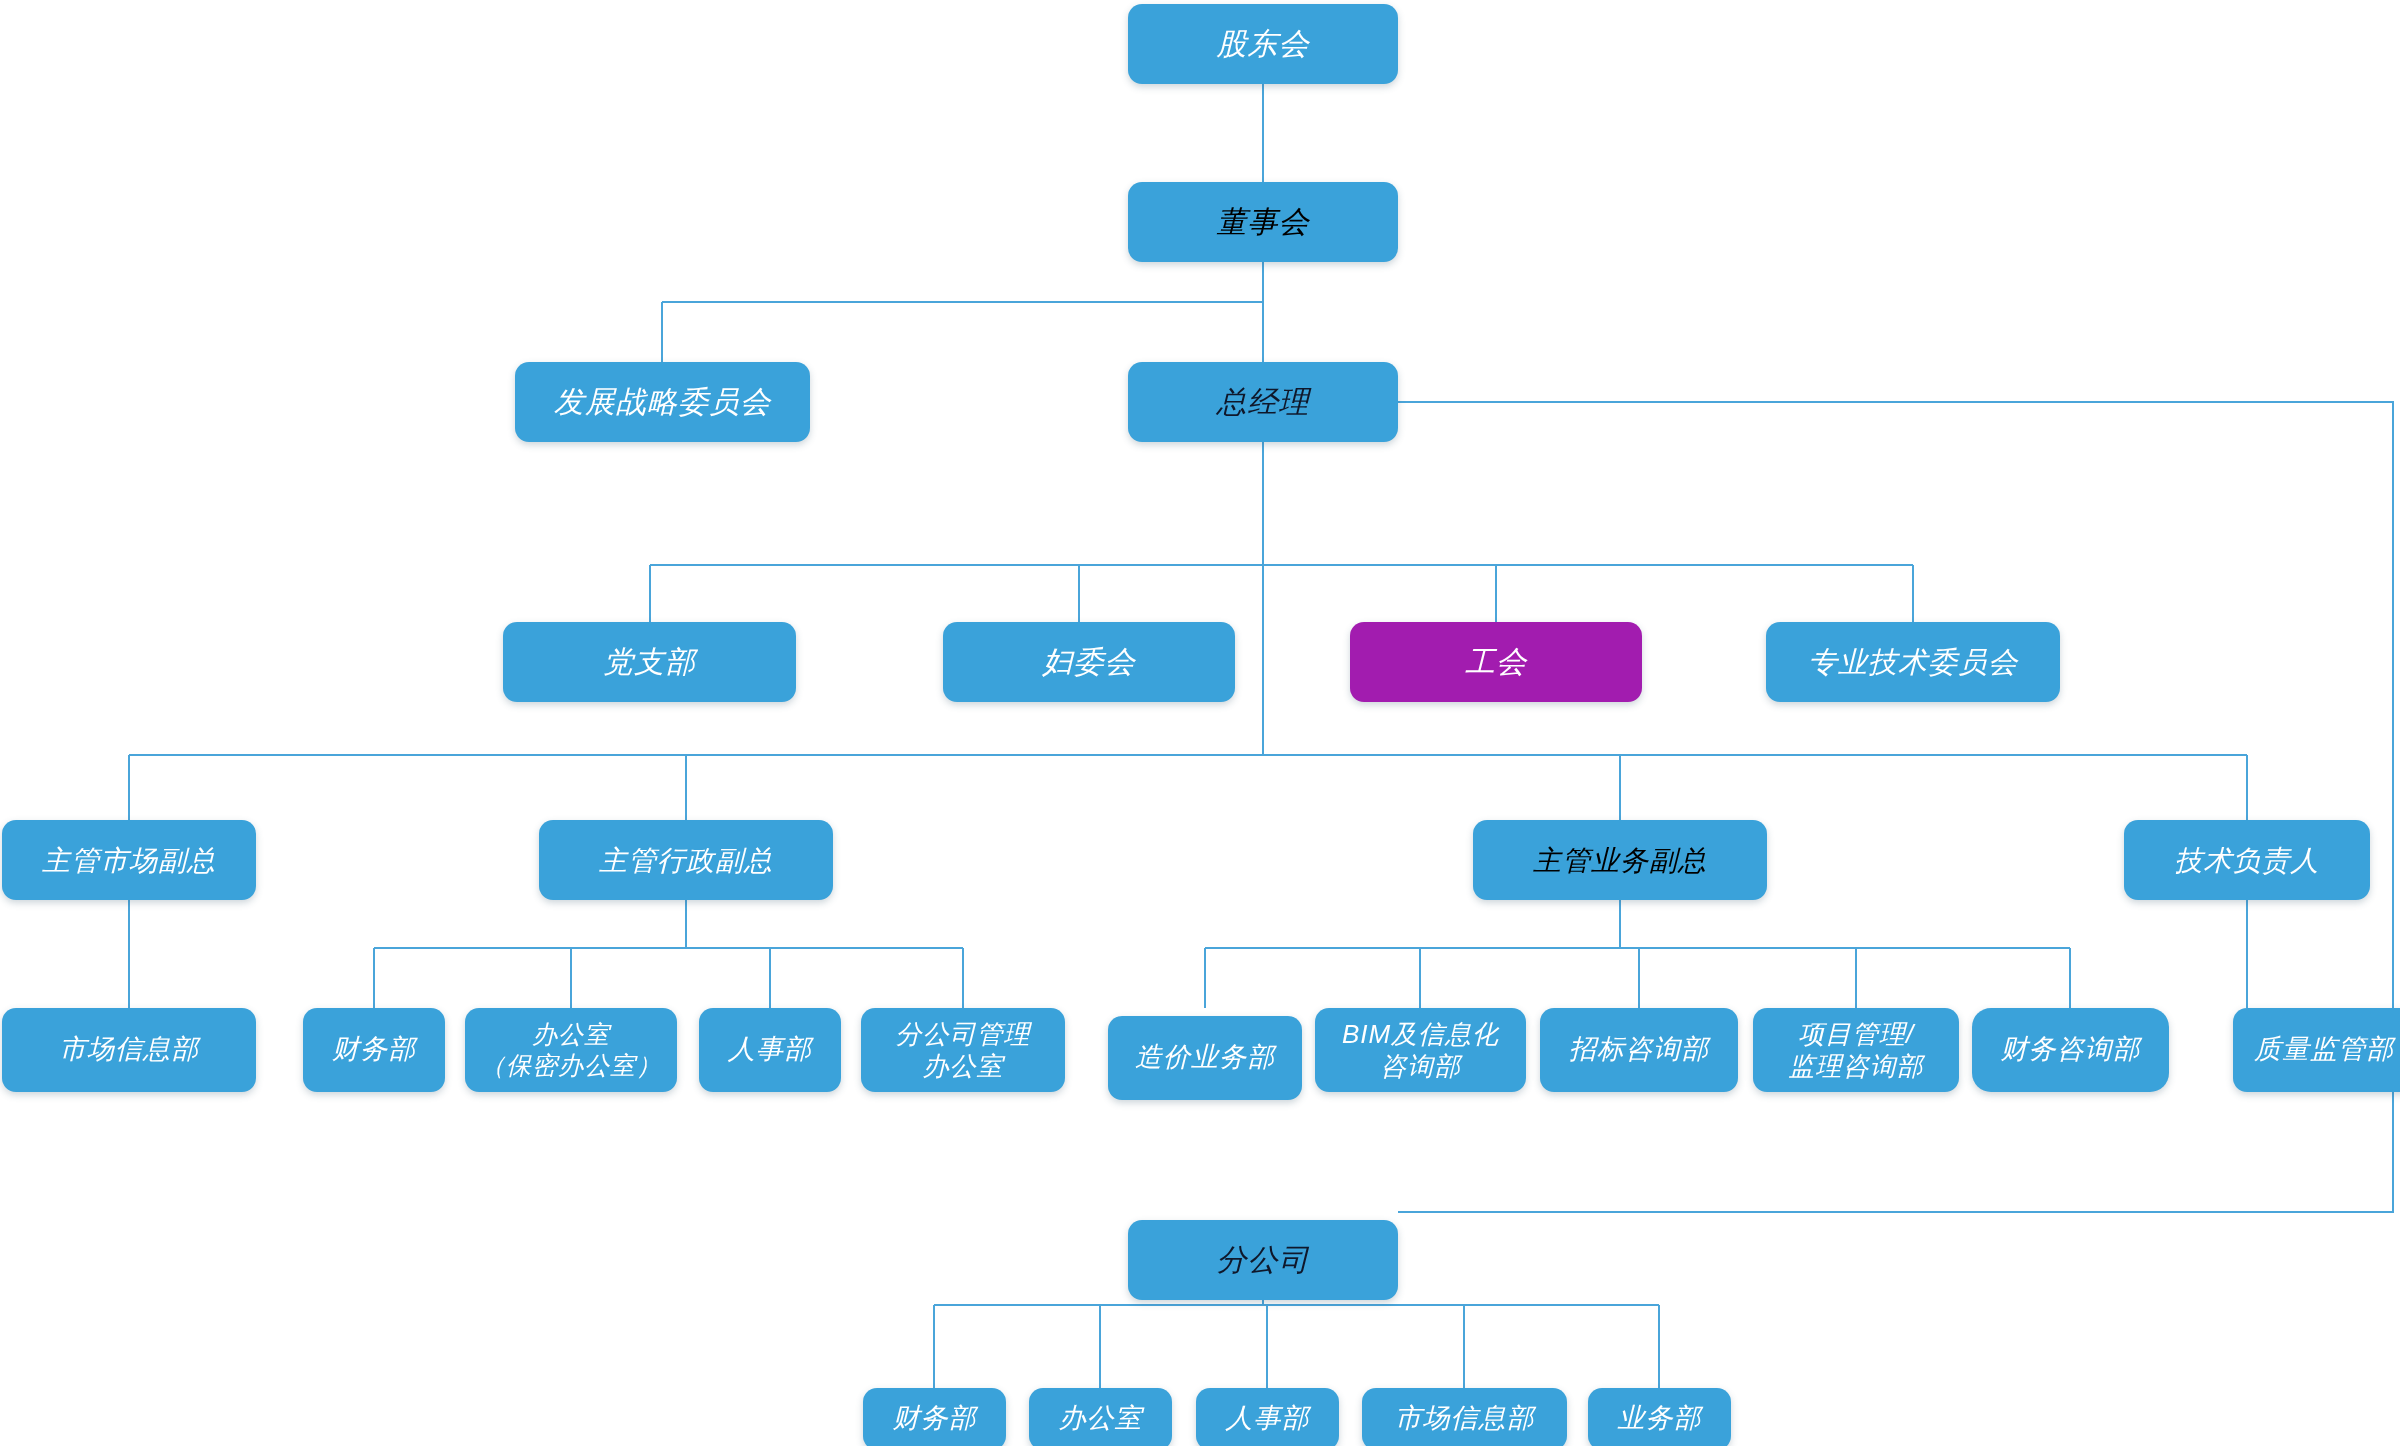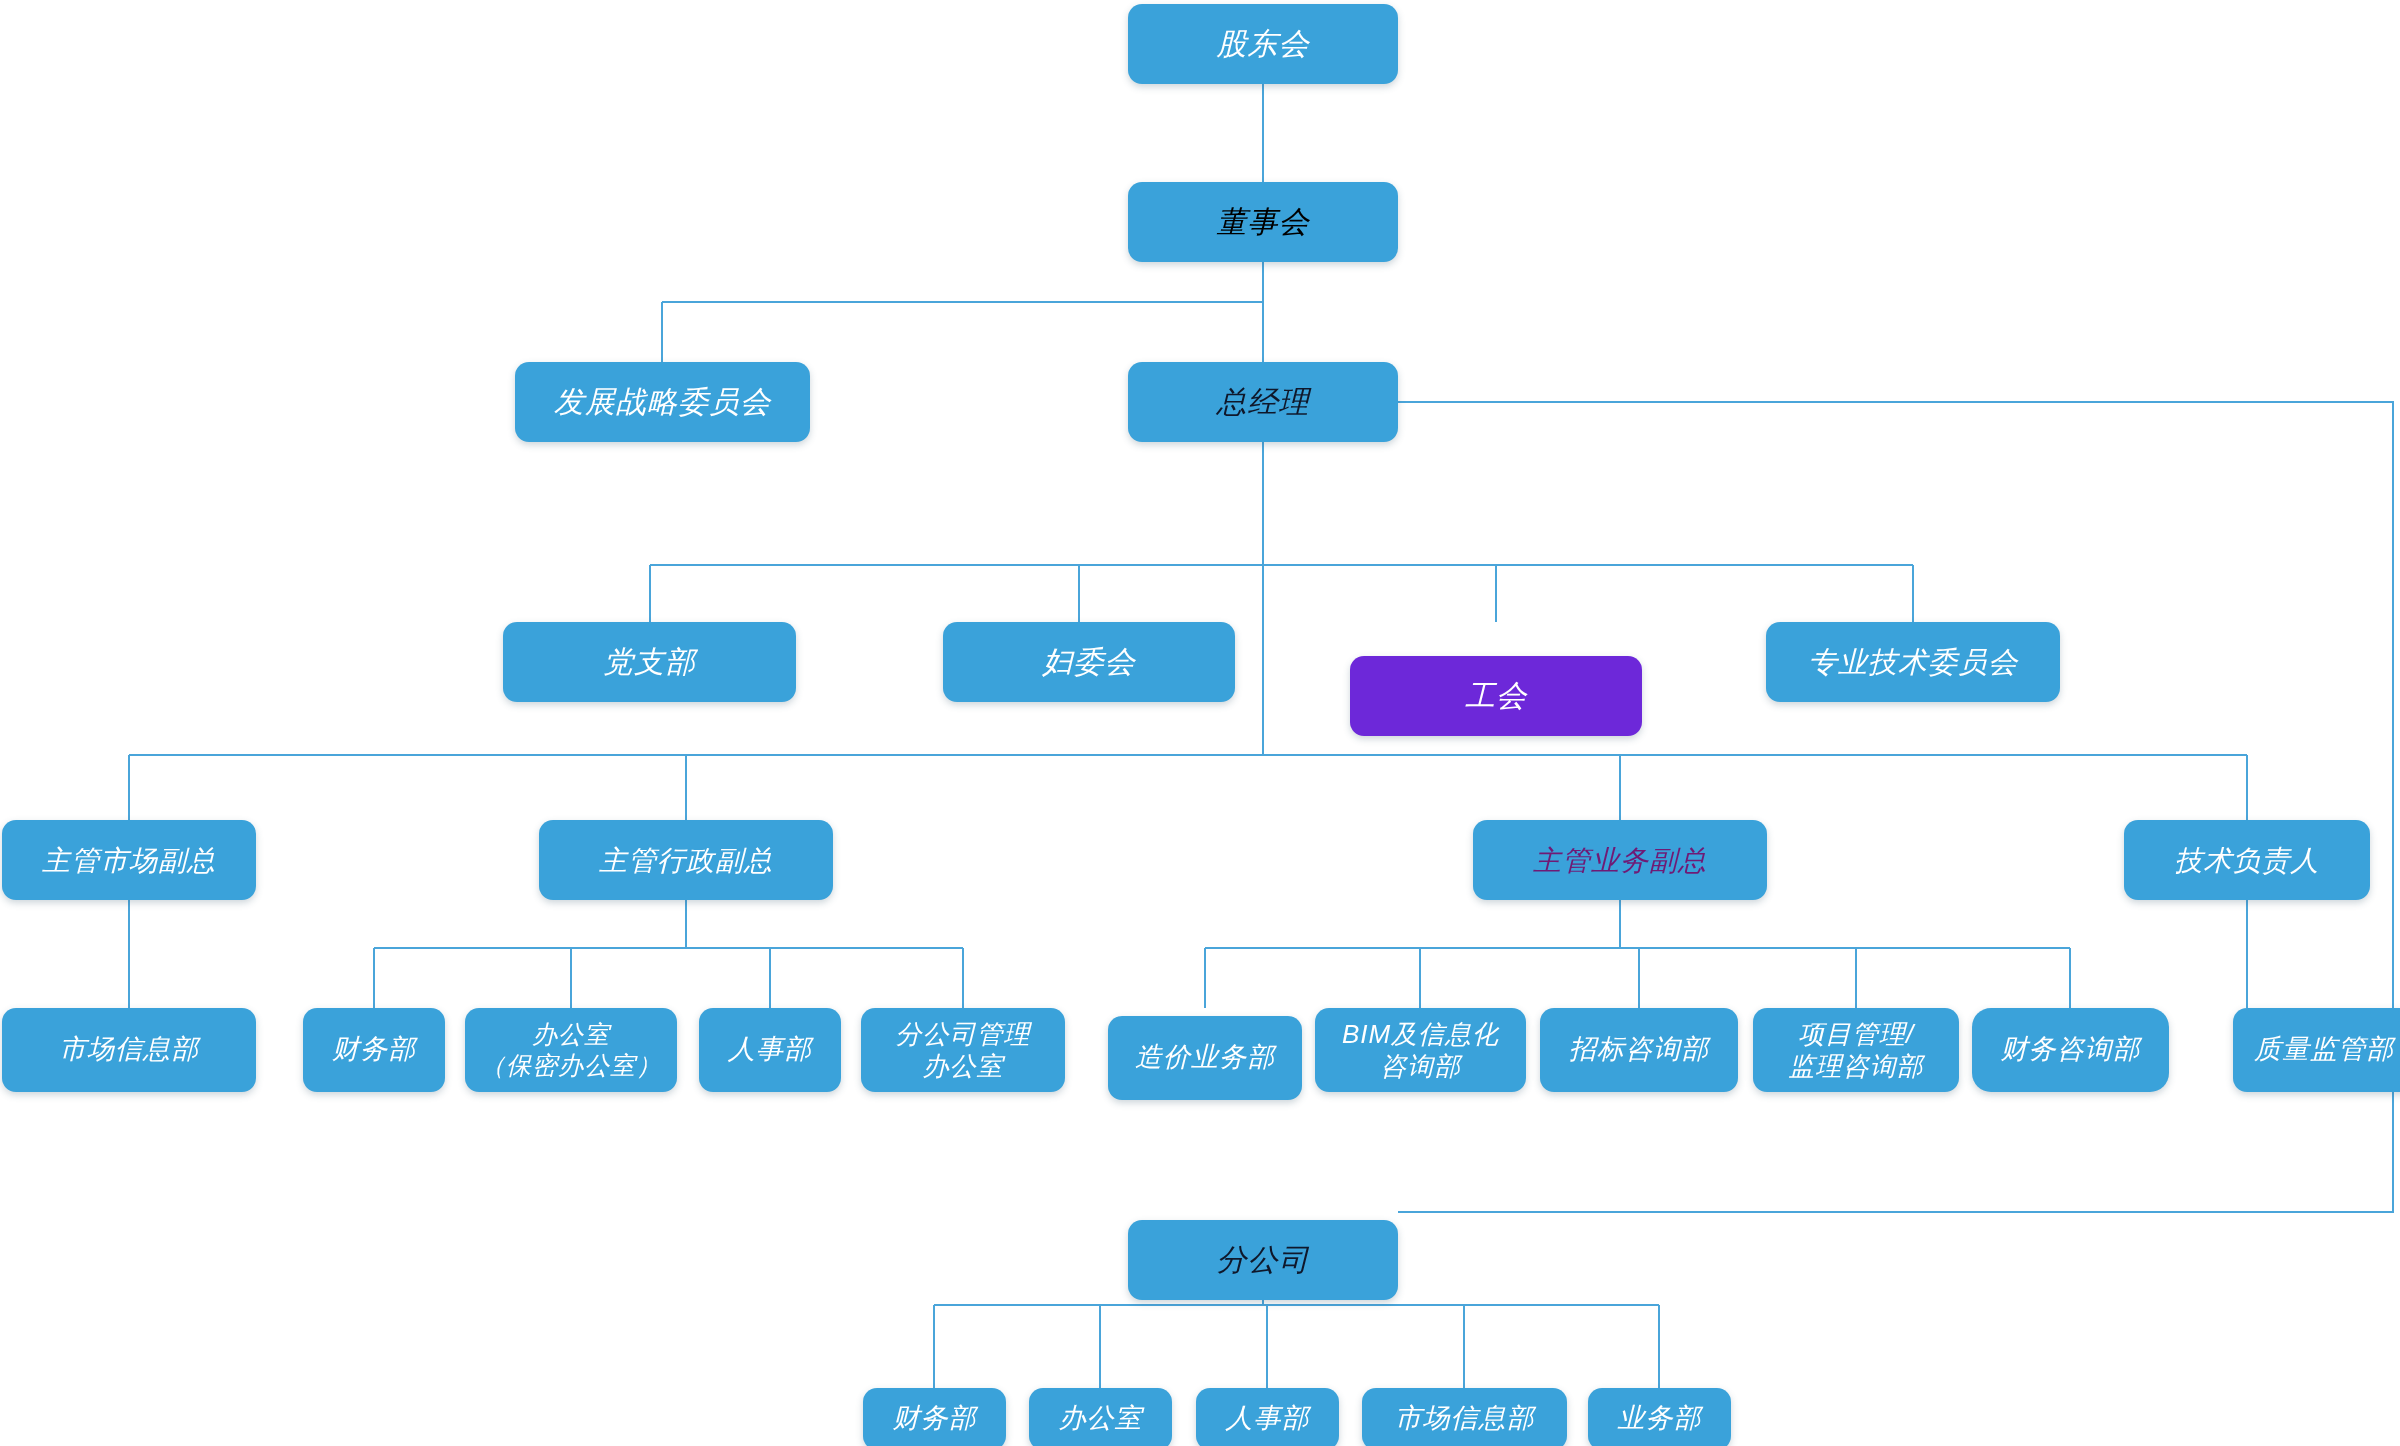--- a/index.html
+++ b/index.html
@@ -84,25 +84,25 @@
       <polyline points="1267,1305 1267,1388" fill="none" stroke="#4AA5DA" stroke-width="2"></polyline>
       <polyline points="1464,1305 1464,1388" fill="none" stroke="#4AA5DA" stroke-width="2"></polyline>
       <polyline points="1659,1305 1659,1388" fill="none" stroke="#4AA5DA" stroke-width="2"></polyline>
     </svg>
 <div class="node" style="left: 1128px; top: 4px; width: 270px; height: 80px; font-size: 30px; background: rgb(58, 162, 218); color: rgb(255, 255, 255);">股东会</div>
     <div class="node" style="left: 1128px; top: 182px; width: 270px; height: 80px; font-size: 30px; background: rgb(58, 162, 218); color: #000000;">董事会</div>
     <div class="node" style="left: 515px; top: 362px; width: 295px; height: 80px; font-size: 30px; background: rgb(58, 162, 218); color: rgb(255, 255, 255);">发展战略委员会</div>
     <div class="node" style="left: 1128px; top: 362px; width: 270px; height: 80px; font-size: 30px; background: rgb(58, 162, 218); color: #0f172a;">总经理</div>
     <div class="node" style="left: 503px; top: 622px; width: 293px; height: 80px; font-size: 30px; background: rgb(58, 162, 218); color: rgb(255, 255, 255);">党支部</div>
     <div class="node" style="left: 933px; top: 622px; width: 292px; height: 80px; font-size: 30px; background: rgb(58, 162, 218); color: rgb(255, 255, 255); margin-left: 10px;">妇委会</div>
-    <div class="node" style="left: 1350px; top: 622px; width: 292px; height: 80px; font-size: 30px; background: #6d28d9; color: rgb(255, 255, 255); margin-top: 34px;">工会</div>
+    <div class="node" style="left: 1350px; top: 622px; width: 292px; height: 80px; font-size: 30px; background: #a21caf; color: rgb(255, 255, 255);">工会</div>
     <div class="node" style="left: 1766px; top: 622px; width: 294px; height: 80px; font-size: 29px; background: rgb(58, 162, 218); color: rgb(255, 255, 255);">专业技术委员会</div>
     <div class="node" style="left: 2px; top: 820px; width: 254px; height: 80px; font-size: 28px; background: rgb(58, 162, 218); color: rgb(255, 255, 255);">主管市场副总</div>
     <div class="node" style="left: 539px; top: 820px; width: 294px; height: 80px; font-size: 28px; background: rgb(58, 162, 218); color: rgb(255, 255, 255);">主管行政副总</div>
-    <div class="node" style="left: 1473px; top: 820px; width: 294px; height: 80px; font-size: 28px; background: rgb(58, 162, 218); color: #701a75;">主管业务副总</div>
+    <div class="node" style="left: 1473px; top: 820px; width: 294px; height: 80px; font-size: 28px; background: rgb(58, 162, 218); color: #000000;">主管业务副总</div>
     <div class="node" style="left: 2124px; top: 820px; width: 246px; height: 80px; font-size: 28px; background: rgb(58, 162, 218); color: rgb(255, 255, 255);">技术负责人</div>
     <div class="node" style="left: 2px; top: 1008px; width: 254px; height: 84px; font-size: 27px; background: rgb(58, 162, 218); color: rgb(255, 255, 255);">市场信息部</div>
     <div class="node" style="left: 303px; top: 1008px; width: 142px; height: 84px; font-size: 27px; background: rgb(58, 162, 218); color: rgb(255, 255, 255);">财务部</div>
     <div class="node" style="left: 465px; top: 1008px; width: 212px; height: 84px; font-size: 25px; background: rgb(58, 162, 218); color: rgb(255, 255, 255);">办公室
 （保密办公室）</div>
     <div class="node" style="left: 699px; top: 1008px; width: 142px; height: 84px; font-size: 27px; background: rgb(58, 162, 218); color: rgb(255, 255, 255);">人事部</div>
     <div class="node" style="left: 861px; top: 1008px; width: 204px; height: 84px; font-size: 26px; background: rgb(58, 162, 218); color: rgb(255, 255, 255);">分公司管理
 办公室</div>
     <div class="node" style="left: 1108px; top: 1008px; width: 194px; height: 84px; font-size: 27px; background: rgb(58, 162, 218); color: rgb(255, 255, 255); margin-top: 8px;">造价业务部</div>
     <div class="node" style="left: 1315px; top: 1008px; width: 211px; height: 84px; font-size: 26px; background: rgb(58, 162, 218); color: rgb(255, 255, 255);">BIM及信息化

